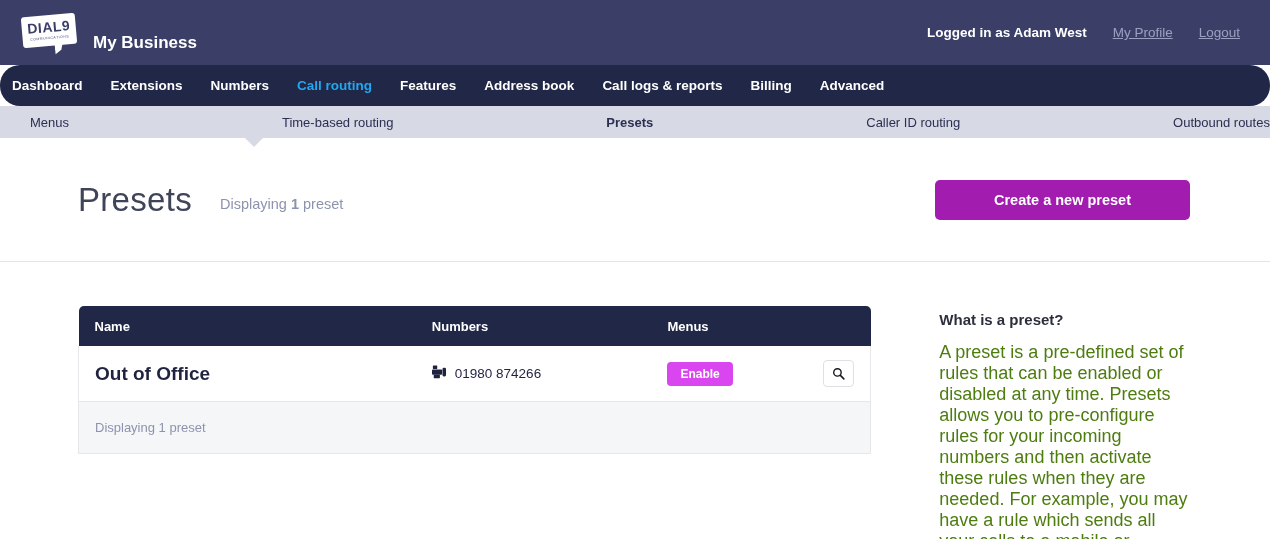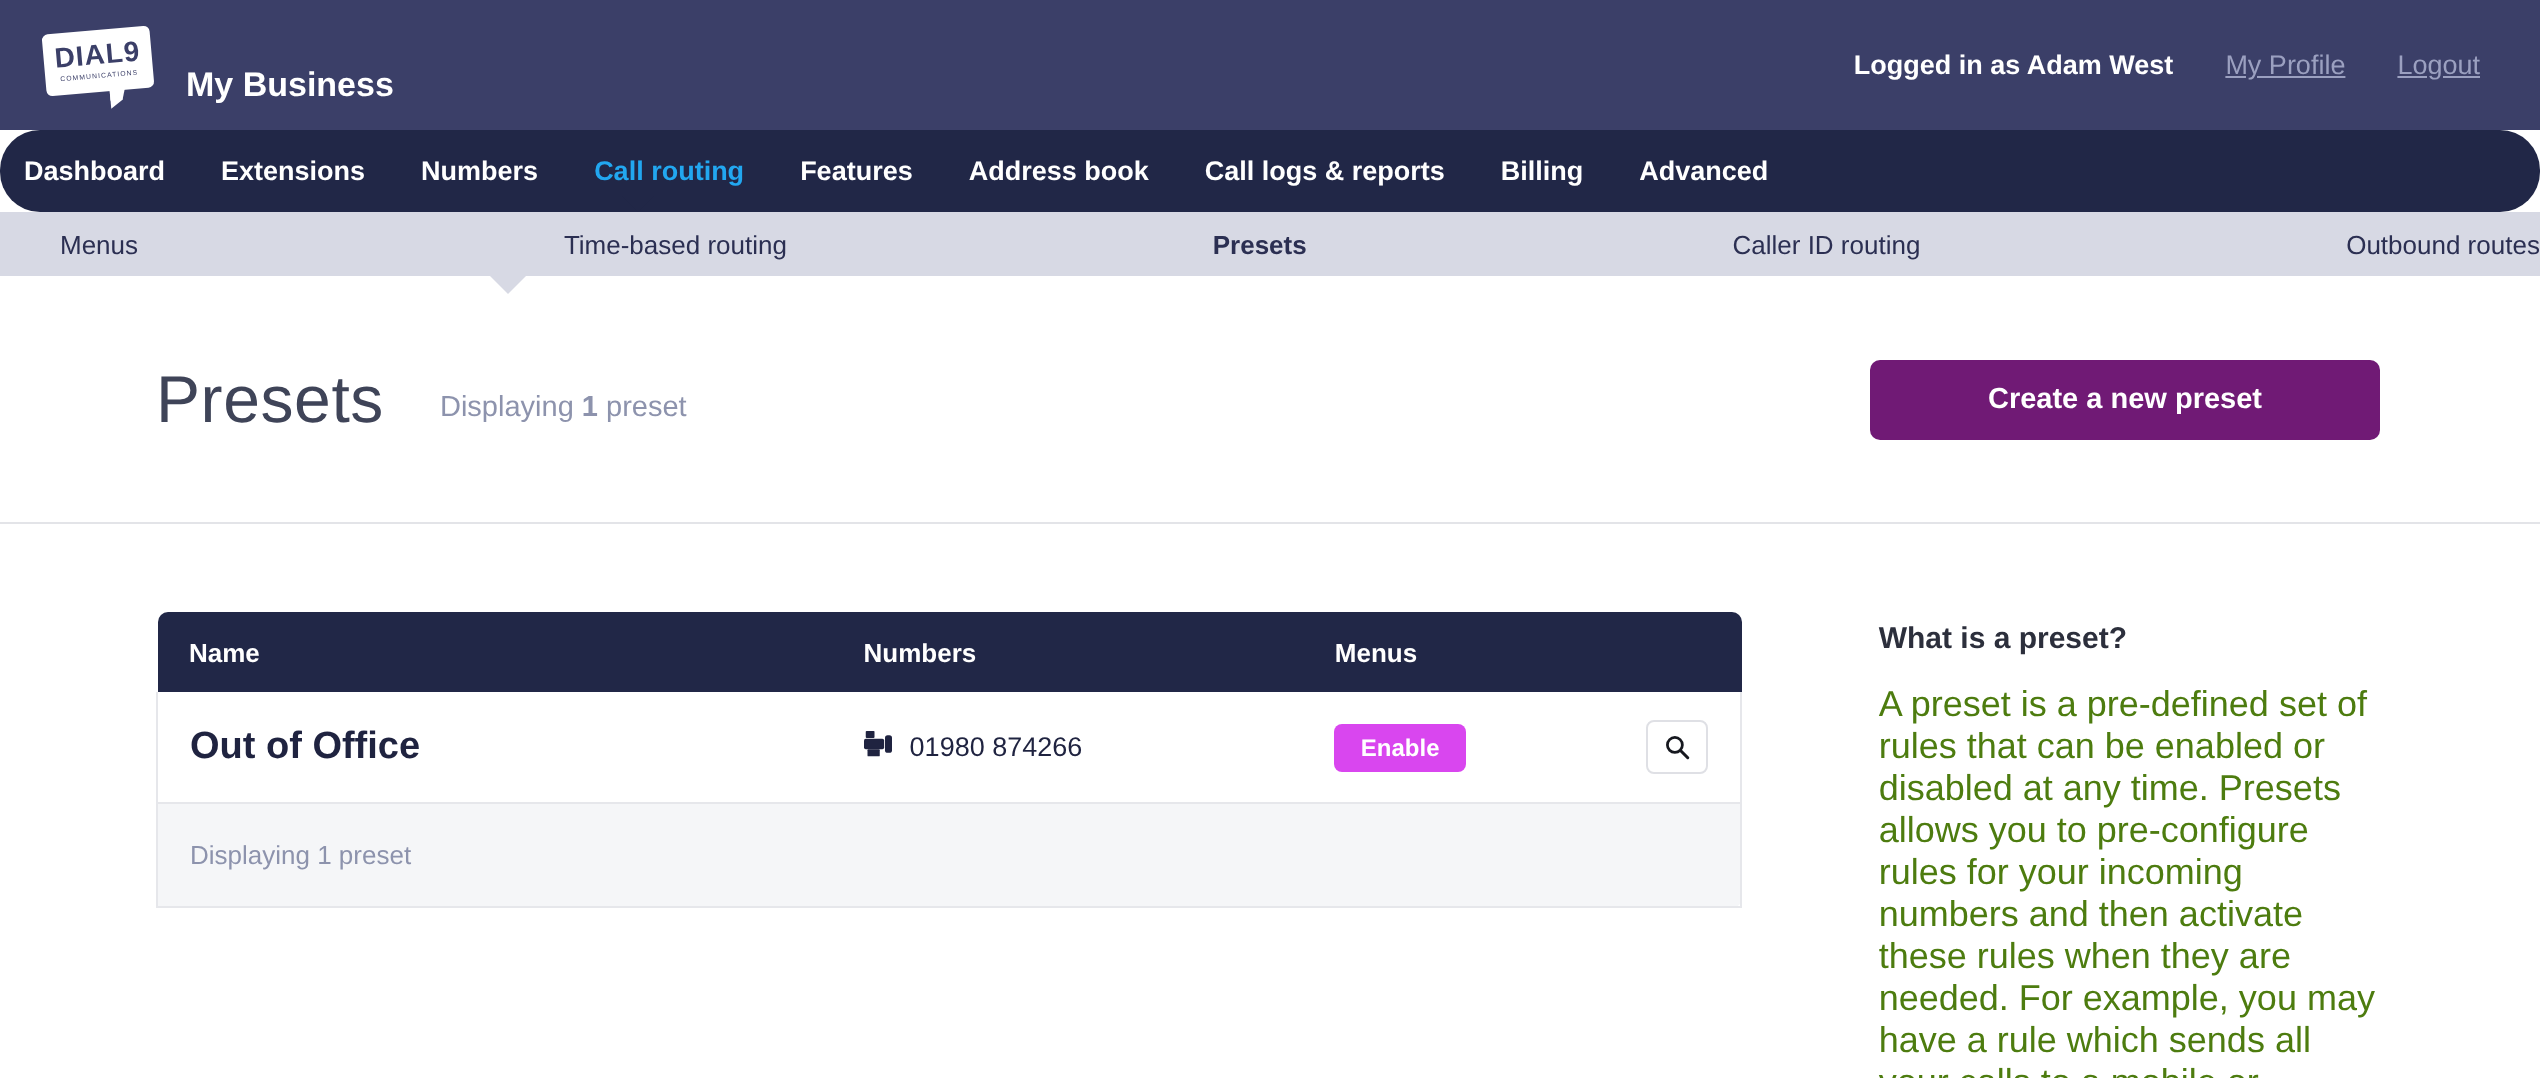--- a/index.html
+++ b/index.html
@@ -167,21 +167,21 @@
   }
   .page-subtitle {
     margin-left: 28px;
     font-size: 14.5px;
     color: #8d93ad;
     margin-top: 8px;
   }
   .page-subtitle b { font-weight: 700; color: #8d93ad; }
   .btn-primary {
     margin-left: auto;
-    background: #701a75;
+    background: #a21caf;
     color: #ffffff;
     font-size: 14.5px;
     font-weight: 700;
     border: none;
     border-radius: 5px;
     width: 255px;
     height: 40px;
     cursor: pointer;
     font-family: "Liberation Sans", sans-serif;
   }

